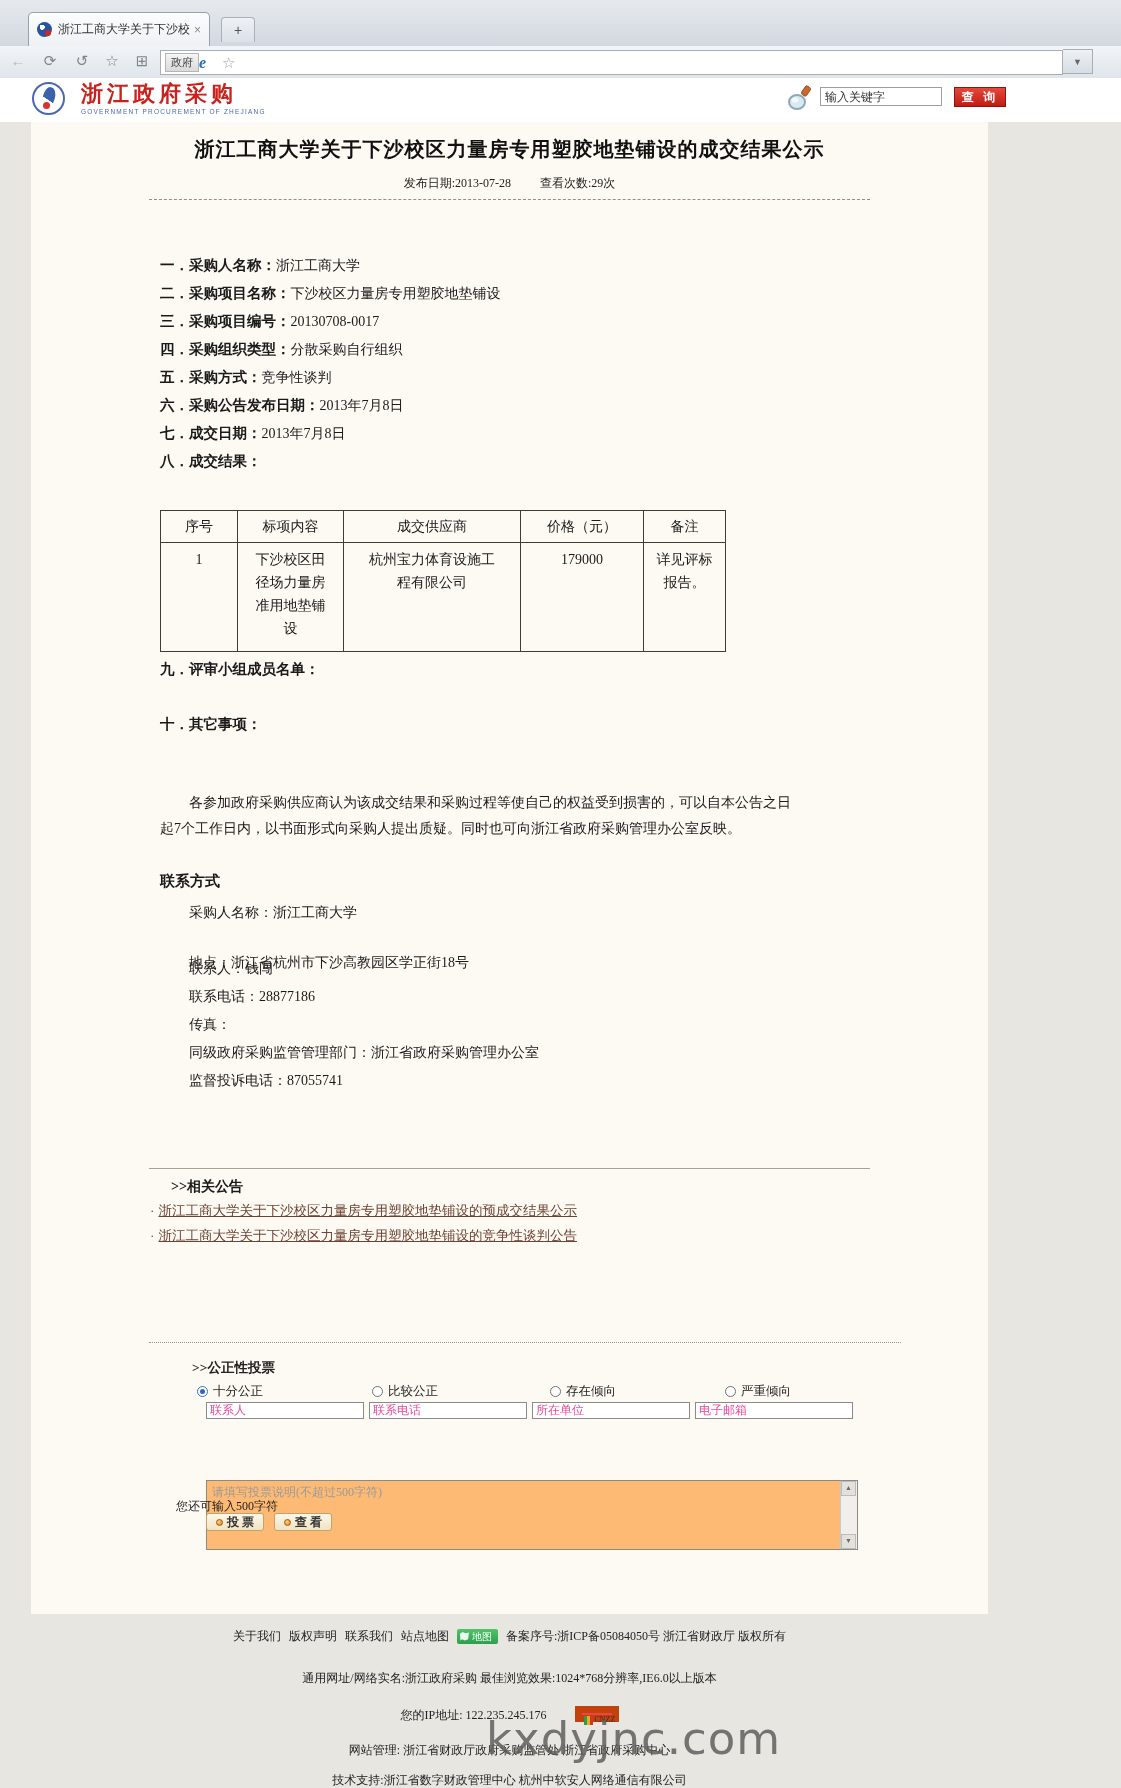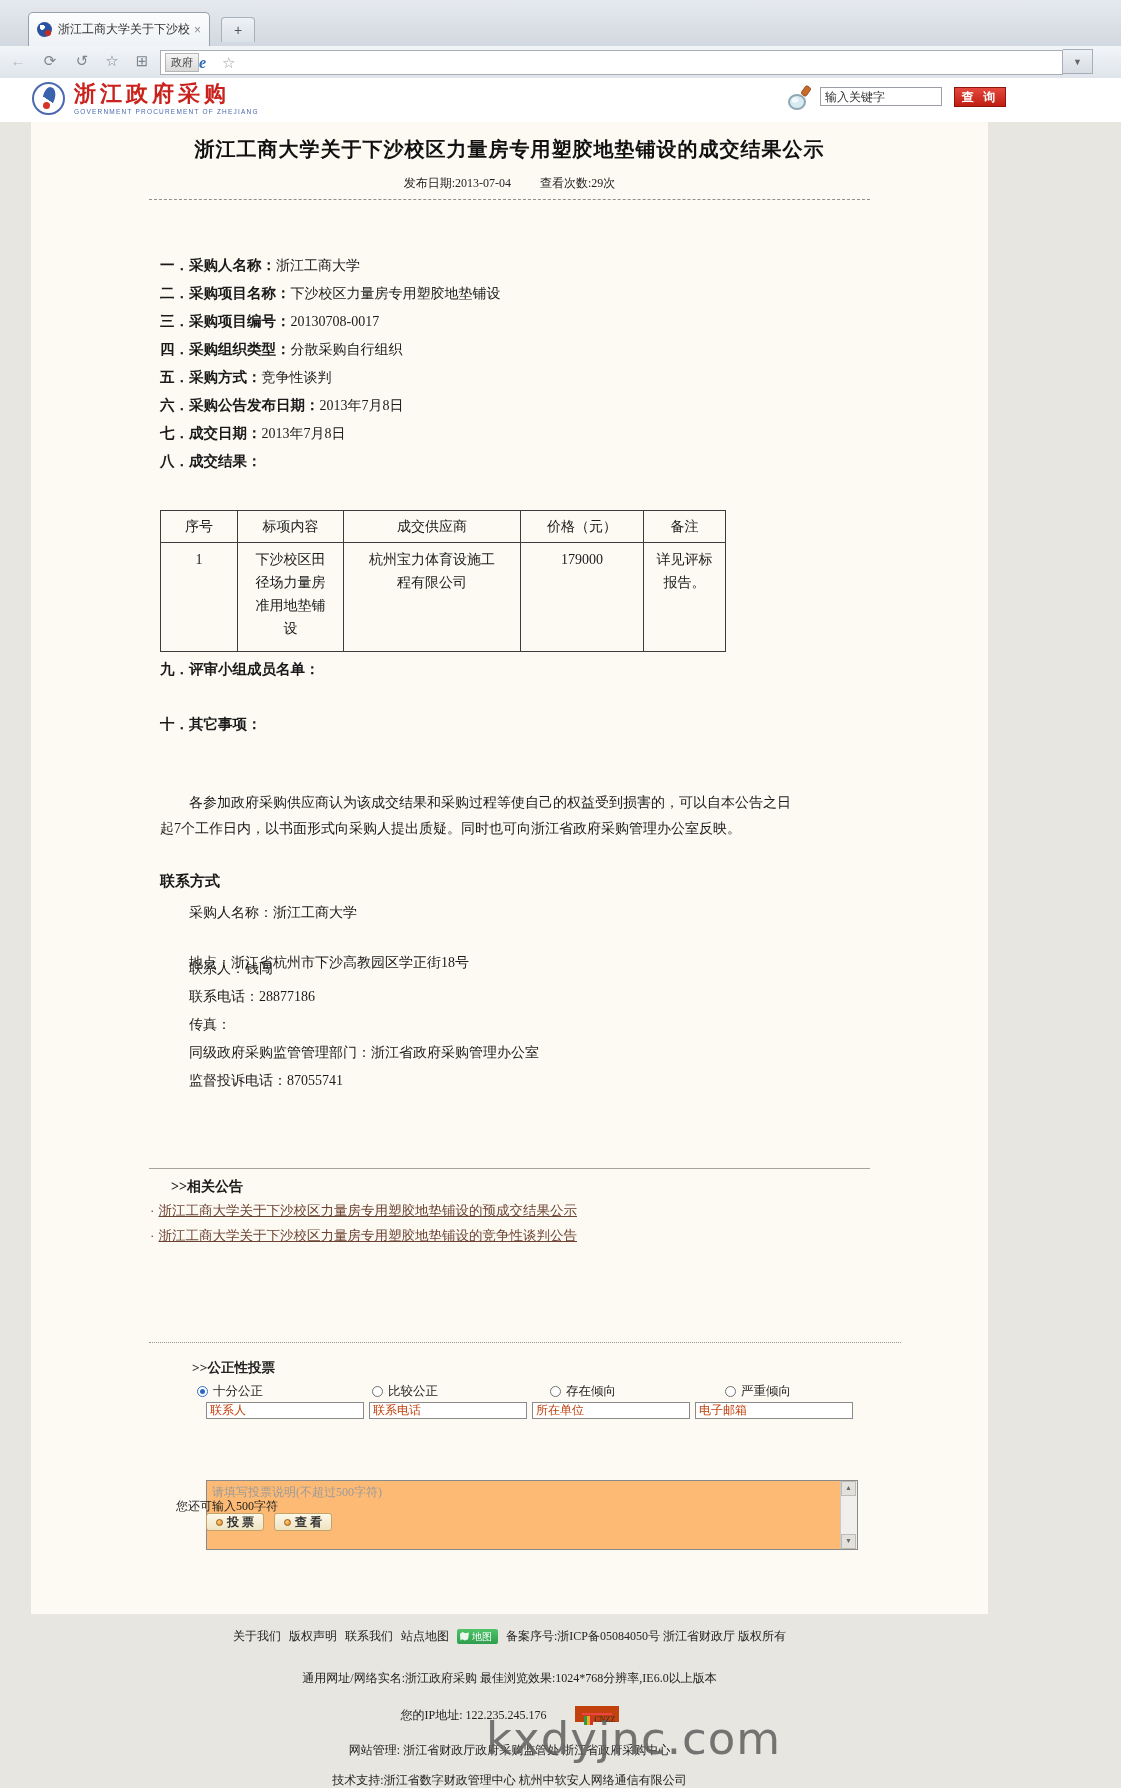--- a/index.html
+++ b/index.html
@@ -35,21 +35,21 @@
   .url-text{margin-left:8px;font-size:13.5px;color:#1a1a1a;flex:1;white-space:nowrap;overflow:hidden;}
   .compat{color:#2b6cb8;font-family:"Liberation Serif","DejaVu Serif",serif;font-style:italic;
        font-weight:bold;font-size:16px;margin-right:16px;}
   .url-star{color:#9aa1a8;font-size:15px;margin-right:10px;}
   .url-drop{position:absolute;left:1063px;top:3px;width:30px;height:25px;box-sizing:border-box;
        background:linear-gradient(#eef1f5,#d7dde4);border:1px solid #a8aeb6;border-left:none;
        color:#666;font-size:9px;text-align:center;line-height:24px;}
 
   
   .siteheader{position:absolute;left:0;top:78px;width:1121px;height:44px;background:#ffffff;}
-  .logo{position:absolute;left:32px;top:4px;display:flex;align-items:flex-start;}
+  .logo{position:absolute;left:32px;top:4px;display:flex;align-items:flex-start;gap:7px;}
   .logo-icon{width:33px;height:33px;border-radius:50%;border:2px solid #4a69b0;box-sizing:border-box;
        background:#fff;position:relative;overflow:hidden;flex:none;}
   .logo-icon::before{content:"";position:absolute;left:9px;top:3px;width:12px;height:20px;
        border-radius:50%/55%;background:linear-gradient(200deg,#3b62ad 0 62%,#ffffff 63%);transform:rotate(14deg);}
   .logo-icon::after{content:"";position:absolute;left:9px;bottom:4px;width:7px;height:7px;border-radius:50%;background:#d5342a;}
   .logo-text{margin-left:9px;}
   .logo-title{font-size:22px;line-height:24px;font-weight:bold;color:#c9211c;letter-spacing:4px;
        font-family:"Liberation Serif","DejaVu Serif",serif;}
   .logo-sub{font-size:6.5px;color:#4a69b0;letter-spacing:1.2px;margin-top:2px;}
   .search-ic{position:absolute;left:786px;top:6px;}
@@ -87,21 +87,21 @@
   .rlink{color:#6d4334;text-decoration:underline;cursor:pointer;}
   .dotsep{position:absolute;left:118px;top:1220px;width:752px;border-top:1px dotted #9b978d;}
 
   
   .vhead{position:absolute;left:161px;top:1237px;font-weight:bold;font-size:13.5px;color:#222;}
   .vr{position:absolute;top:1261px;display:flex;align-items:center;font-size:12.5px;color:#222;cursor:pointer;}
   .radio{width:11px;height:11px;border:1px solid #707070;border-radius:50%;background:#fff;margin-right:5px;position:relative;box-sizing:border-box;flex:none;}
   .radio.sel{border-color:#3a6fc4;}
   .radio.sel::after{content:"";position:absolute;left:2px;top:2px;width:5px;height:5px;border-radius:50%;background:#2a66c8;}
   .vfield{position:absolute;top:1280px;height:17px;width:158px;border:1px solid #8a8a8a;background:#fff;
-       font-size:12px;color:#c2410c;padding:0 3px;box-sizing:border-box;font-family:inherit;}
+       font-size:12px;color:#ec4899;padding:0 3px;box-sizing:border-box;font-family:inherit;}
   .ta-wrap{position:absolute;left:175px;top:1358px;width:652px;height:70px;background:#fdba74;border:1px solid #8a8a8a;box-sizing:border-box;}
   .ta-wrap textarea{position:absolute;left:0;top:0;width:634px;height:68px;border:none;resize:none;outline:none;
        font-size:12px;color:#333;padding:3px 5px;box-sizing:border-box;background:transparent;font-family:inherit;}
   .ta-wrap textarea::placeholder{color:#9a9a9a;}
   .ta-sb{position:absolute;right:0;top:0;bottom:0;width:16px;background:#f0efeb;border-left:1px solid #c9c9c9;}
   .sb-btn{position:absolute;left:0;width:15px;height:15px;background:#e3e1db;border:1px solid #bdbdb6;
        box-sizing:border-box;color:#6b6b6b;font-size:7px;text-align:center;line-height:13px;}
   .sb-up{top:0;}.sb-dn{bottom:0;}
   .vhint{position:absolute;left:145px;top:1376px;font-size:12px;color:#222;}
   .vbtn{position:absolute;top:1391px;width:58px;height:18px;box-sizing:border-box;cursor:pointer;
@@ -177,21 +177,21 @@
         <ellipse cx="9" cy="16" rx="3.4" ry="2.6" fill="#f2fafd"></ellipse>
       </svg>
     </span>
     <input class="search-input" placeholder="输入关键字" style="">
     <div class="search-btn">查 询</div>
   </div>
 
   <div class="card cn">
     <div class="title">浙江工商大学关于下沙校区力量房专用塑胶地垫铺设的成交结果公示</div>
     <div class="meta">
-      <span>发布日期:2013-07-04</span>
+      <span>发布日期:2013-07-28</span>
       <span>查看次数:29次</span>
     </div>
     <div class="dash"></div>
 
     <div class="li" style="top:134px"><b>一．采购人名称：</b><span>浙江工商大学</span></div>
     <div class="li" style="top:162px"><b>二．采购项目名称：</b><span>下沙校区力量房专用塑胶地垫铺设</span></div>
     <div class="li" style="top:190px"><b>三．采购项目编号：</b><span>20130708-0017</span></div>
     <div class="li" style="top:218px"><b>四．采购组织类型：</b><span>分散采购自行组织</span></div>
     <div class="li" style="top:246px"><b>五．采购方式：</b><span>竞争性谈判</span></div>
     <div class="li" style="top:274px"><b>六．采购公告发布日期：</b><span>2013年7月8日</span></div>

